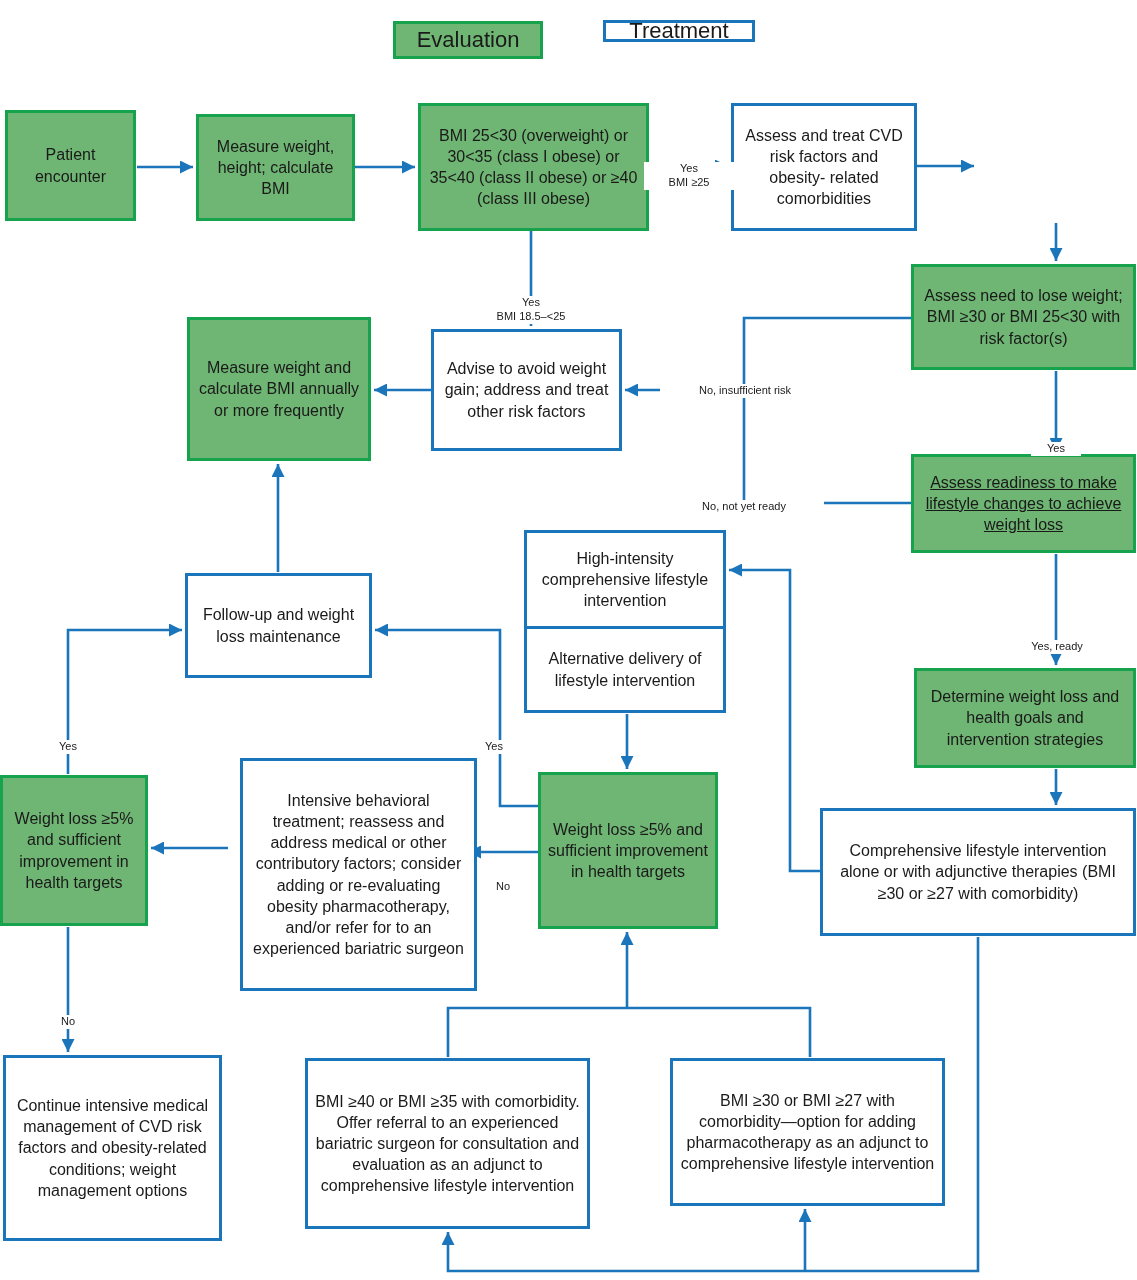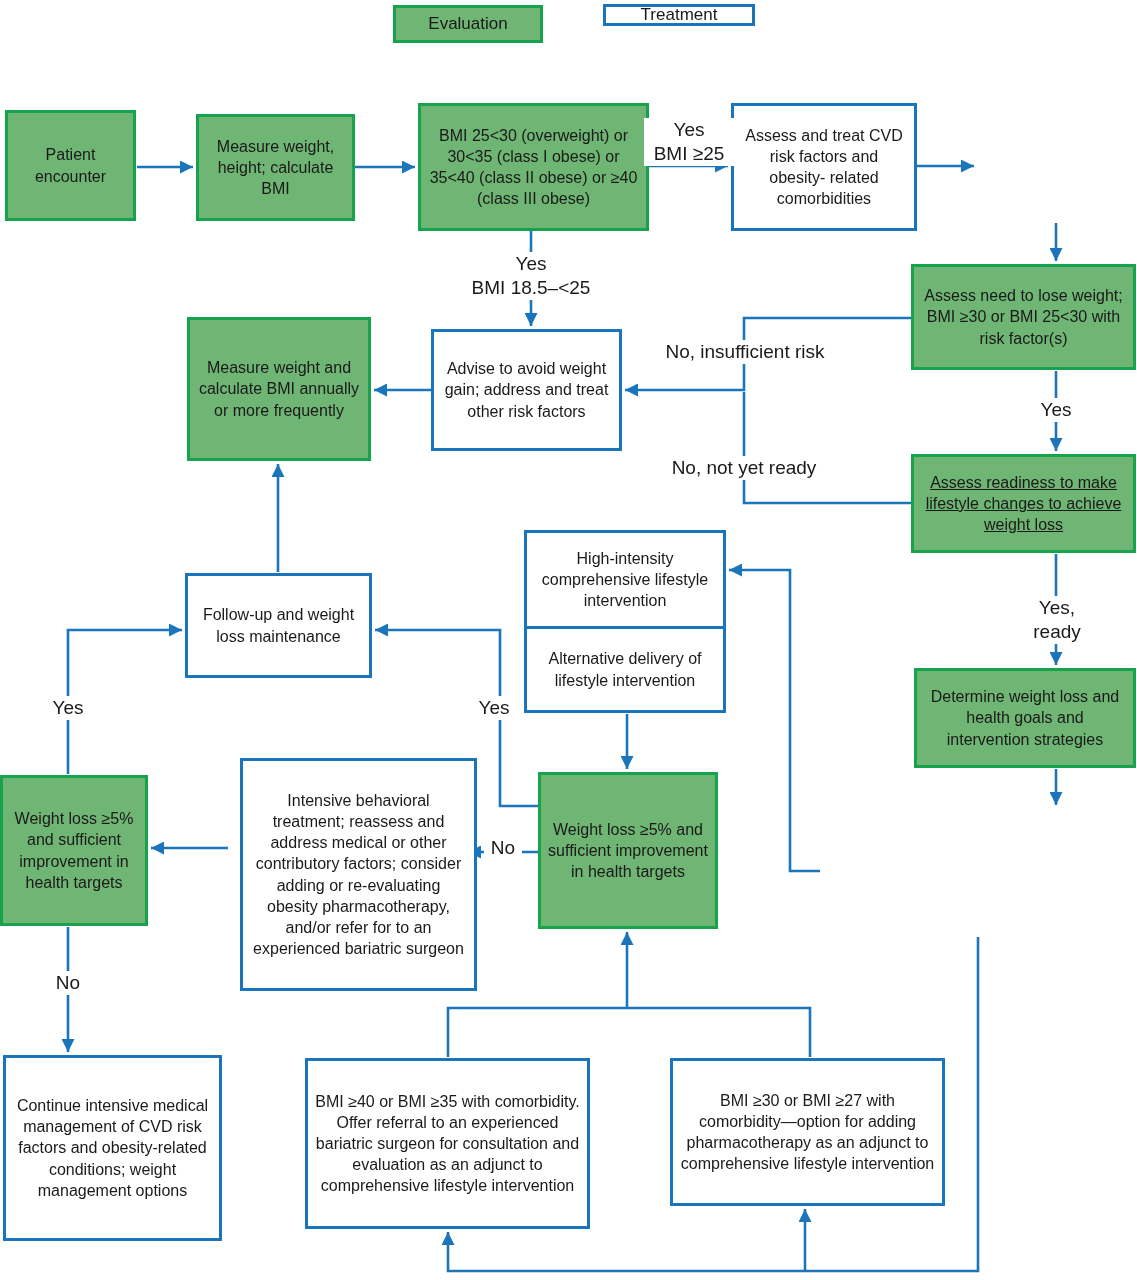--- a/index.html
+++ b/index.html
@@ -8,25 +8,25 @@
   svg.edges { position:absolute; left:0; top:0; width:1137px; height:1280px; }
   .edge { stroke:var(--arrow,#1b75bb); stroke-width:2.6; fill:none; marker-end:url(#ah); }
   .edge.noend { marker-end:none; }
   .ahead { fill:var(--arrow,#1b75bb); }
   .node { position:absolute; display:flex; align-items:center; justify-content:center;
           text-align:center; font-size:16px; line-height:1.32; padding:4px 7px;
           background:#fff; color:var(--text,#1a1a1a); }
   .node.eval { background:var(--evaluation_fill,#6fb573); border:3px solid var(--evaluation_border,#17a24e); }
   .node.treat { border:3px solid var(--treatment_border,#1b75bb); }
   .legend-box { position:absolute; display:flex; align-items:center; justify-content:center;
-                font-size:17px; background:#fff; }
+                font-size:22px; background:#fff;margin-top:16px; }
   .legend-box.eval { background:var(--evaluation_fill,#6fb573); border:3px solid var(--evaluation_border,#17a24e); }
   .legend-box.treat { border:3px solid var(--treatment_border,#1b75bb); }
-  .elabel { position:absolute; font-size:19px; line-height:1.25; text-align:center;
-            white-space:pre-line; background:#fff; padding:0 2px; color:var(--text,#1a1a1a); }
+  .elabel { position:absolute; font-size:11px; line-height:1.25; text-align:center;
+            white-space:pre-line; background:#fff; padding:0 2px; color:var(--text,#1a1a1a);margin-top:44px; }
 </style>
 </head>
 <body>
 
 <div class="canvas">
 
   <svg class="edges" viewBox="0 0 1137 1280">
     <defs>
       <marker id="ah" viewBox="0 0 9 9" refX="9" refY="4.5" markerWidth="5" markerHeight="5" orient="auto-start-reverse">
         <path class="ahead" d="M0,0 L9,4.5 L0,9 z"></path>
@@ -69,20 +69,21 @@
   <div class="node eval" style="left:187px; top:317px; width:184px; height:144px;">Measure weight and calculate BMI annually or more frequently</div>
   <div class="node treat" style="left:431px; top:329px; width:191px; height:122px;">Advise to avoid weight gain; address and treat other risk factors</div>
   <div class="node eval" style="left:911px; top:454px; width:225px; height:99px;text-decoration:underline;">Assess readiness to make lifestyle changes to achieve weight loss</div>
   <div class="node treat" style="left:524px; top:530px; width:202px; height:99px;">High-intensity comprehensive lifestyle intervention</div>
   <div class="node treat" style="left:524px; top:626px; width:202px; height:87px;">Alternative delivery of lifestyle intervention</div>
   <div class="node treat" style="left:185px; top:573px; width:187px; height:105px;">Follow-up and weight loss maintenance</div>
   <div class="node eval" style="left:914px; top:668px; width:222px; height:100px;">Determine weight loss and health goals and intervention strategies</div>
   <div class="node eval" style="left:0px; top:775px; width:148px; height:151px;">Weight loss ≥5% and sufficient improvement in health targets</div>
   <div class="node treat" style="left:240px; top:758px; width:237px; height:233px;">Intensive behavioral treatment; reassess and address medical or other contributory factors; consider adding or re-evaluating obesity pharmacotherapy, and/or refer for to an experienced bariatric surgeon</div>
   <div class="node eval" style="left:538px; top:772px; width:180px; height:157px;">Weight loss ≥5% and sufficient improvement in health targets</div>
+  <div class="node treat" style="left:820px; top:808px; width:316px; height:128px;">Comprehensive lifestyle intervention alone or with adjunctive therapies (BMI ≥30 or ≥27 with comorbidity)</div>
   <div class="node treat" style="left:3px; top:1055px; width:219px; height:186px;">Continue intensive medical management of CVD risk factors and obesity-related conditions; weight management options</div>
   <div class="node treat" style="left:305px; top:1058px; width:285px; height:171px;">BMI ≥40 or BMI ≥35 with comorbidity. Offer referral to an experienced bariatric surgeon for consultation and evaluation as an adjunct to comprehensive lifestyle intervention</div>
   <div class="node treat" style="left:670px; top:1058px; width:275px; height:148px;">BMI ≥30 or BMI ≥27 with comorbidity—option for adding pharmacotherapy as an adjunct to comprehensive lifestyle intervention</div>
 
   <div class="elabel" style="left:644px; top:118px; width:90px;">Yes
 BMI ≥25</div>
   <div class="elabel" style="left:461px; top:252px; width:140px;">Yes
 BMI 18.5–&lt;25</div>
   <div class="elabel" style="left:660px; top:340px; width:170px;">No, insufficient risk</div>
   <div class="elabel" style="left:664px; top:456px; width:160px;">No, not yet ready</div>

